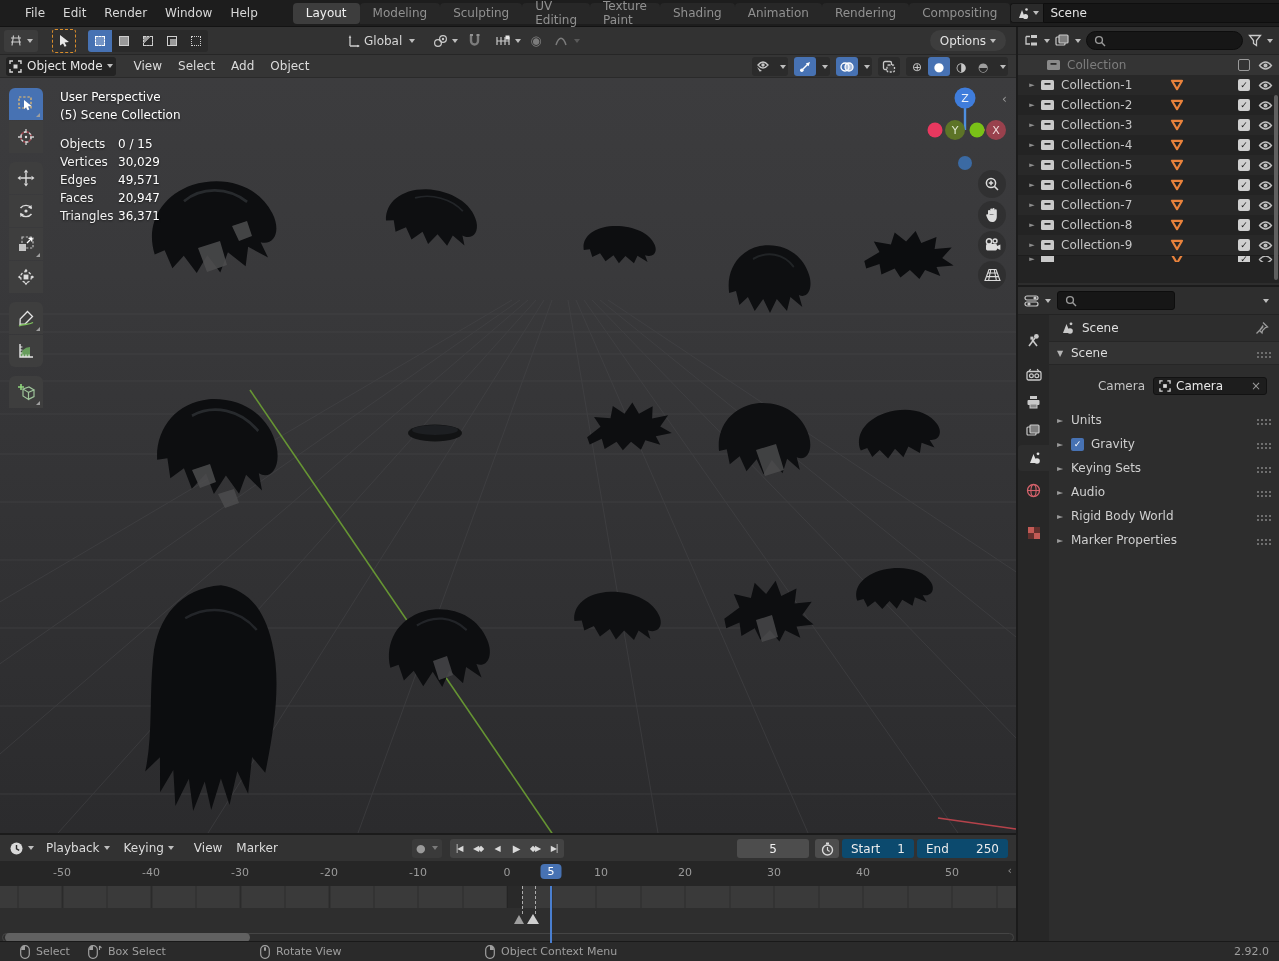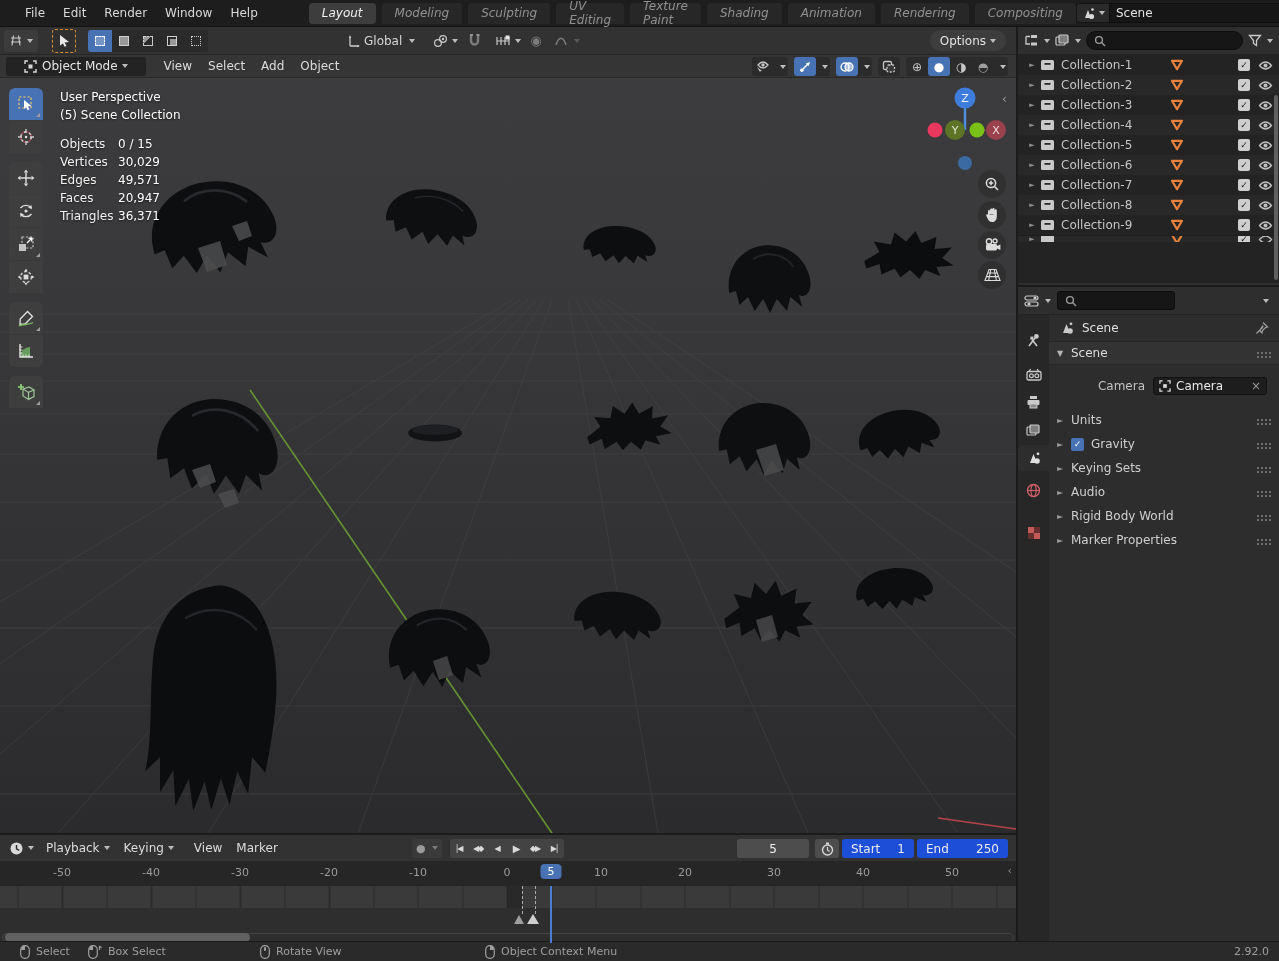--- a/index.html
+++ b/index.html
@@ -5,21 +5,21 @@
   * { margin:0; padding:0; box-sizing:border-box; user-select:none; }
   html,body { width:1279px; height:961px; overflow:hidden; background:#1d1d1d;
     font-family:"DejaVu Sans","Liberation Sans",sans-serif; font-size:12px; color:#d6d6d6; }
   .app { position:absolute; inset:0; }
 
   
   .topbar { position:absolute; left:0; top:0; width:1279px; height:27px; background:#1d1d1d;
     display:flex; align-items:center; border-bottom:1px solid #131313; }
   .logo { margin:0 8px 0 8px; }
   .menu { padding:0 9px; color:#d8d8d8; cursor:default; }
-  .tabs { display:flex; gap:6px; margin-left:42px; height:21px;font-style:italic; }
+  .tabs { display:flex; gap:0; margin-left:26px; height:21px; }
   .tab { display:flex; align-items:center; padding:0 13px; background:#272727; color:#919191;
     border-radius:4px 4px 0 0; }
   .tab.active { background:#3d3d3d; color:#f1f1f1; border-radius:4px; }
   .topbar-right { margin-left:auto; display:flex; align-items:center; gap:10px; padding-right:6px; }
   .selector { display:flex; align-items:center; height:20px; }
   .sel-iconbtn { display:flex; align-items:center; background:#2a2a2a; height:20px; padding:0 4px;
     border-radius:3px 0 0 3px; border:1px solid #151515; border-right:none; }
   .sel-field { display:flex; align-items:center; background:#161616; height:20px; padding:0 6px;
     border:1px solid #0e0e0e; border-radius:0 3px 3px 0; color:#e3e3e3; }
   .sel-field .fld-label { flex:1; }
@@ -46,21 +46,21 @@
   .mid-group { display:flex; align-items:center; margin-left:130px; gap:4px; }
   .opt-btn { position:absolute; right:10px; display:flex; align-items:center; height:21px;
     background:#3d3d3d; border-radius:11px; padding:0 10px; color:#e2e2e2; }
   .dimico { opacity:.55; }
 
   
   .vp { position:absolute; left:0; top:55px; width:1016px; height:778px; }
   .vp-header { position:absolute; left:0; top:0; width:100%; height:23px; background:#353535;
     display:flex; align-items:center; border-bottom:1px solid #2a2a2a; z-index:5; }
   .mode-dd { display:flex; align-items:center; height:19px; background:#232323; border-radius:3px;
-    margin-left:6px; padding:0 18px; color:#e6e6e6; }
+    margin-left:6px; padding:0 3px; color:#e6e6e6; }
   .vp-menu { padding:0 8px; color:#dcdcdc; }
   .vp-right { position:absolute; right:8px; top:2px; display:flex; align-items:center; gap:6px; }
   .seg { display:flex; background:#2b2b2b; border-radius:3px; height:19px; align-items:center; }
   .seg-btn { display:flex; align-items:center; justify-content:center; width:22px; height:19px; color:#c8c8c8; }
   .seg-btn.on { background:#4772b3; border-radius:3px; color:#fff; }
   .seg-chev { width:14px; display:flex; justify-content:center; }
   .shade-glyph { font-size:12px; line-height:1; }
   .vp-canvas { position:absolute; left:0; top:23px; width:1016px; height:755px; overflow:hidden;
     background:linear-gradient(#3c3c3e 0%,#39393b 26%,#313133 68%,#2b2b2d 100%);text-decoration:underline; }
   .vp-canvas svg.scene3d { position:absolute; left:0; top:0; }
@@ -84,21 +84,21 @@
   .tl-transport { position:absolute; left:412px; display:flex; align-items:center; }
   .rec-grp { display:flex; align-items:center; background:#3a3a3a; border-radius:3px; height:19px; padding:0 4px; }
   .rec-dot { color:#9a9a9a; font-size:11px; }
   .tp-grp { display:flex; margin-left:8px; background:#434343; border-radius:3px; height:19px; }
   .tp-btn { min-width:19px; padding:0 2px; display:flex; align-items:center; justify-content:center;
     color:#d9d9d9; font-size:8px; letter-spacing:-1px; }
   .frame-field { position:absolute; left:737px; top:4px; width:72px; height:19px; background:#4d4d4d;
     border-radius:3px; color:#f2f2f2; display:flex; align-items:center; justify-content:center; }
   .sw-btn { position:absolute; left:815px; top:4px; width:24px; height:19px; background:#4d4d4d;
     border-radius:3px; display:flex; align-items:center; justify-content:center; }
-  .range-field { position:absolute; top:4px; height:19px; background:#1d4ed8; border-radius:3px;
+  .range-field { position:absolute; top:4px; height:19px; background:#0c4a6e; border-radius:3px;
     display:flex; align-items:center; padding:0 9px; color:#ececec; }
   .range-field .rl { flex:1; }
   .tl-ruler { position:absolute; left:0; top:27px; width:100%; height:24px; background:#262626; }
   .tick { position:absolute; top:4px; transform:translateX(-50%); color:#9b9b9b; font-size:11px; }
   .ph-badge { position:absolute; top:2px; left:551px; transform:translateX(-50%); background:#4772b3;
     color:#fff; font-size:11px; border-radius:4px; padding:1px 7px; z-index:6; }
   .tl-track { position:absolute; left:0; top:51px; width:100%; height:46px; background:#2e2e2e; }
   .tl-band { position:absolute; left:0; top:0; width:100%; height:22px; background:#3a3a3a; }
   .tl-band .glines { position:absolute; inset:0;
     background:repeating-linear-gradient(90deg, rgba(0,0,0,.25) 0 1px, transparent 1px 44.5px);
@@ -726,20 +726,35 @@
       </span>
       <span class="hdr-iconbtn">
         <svg width="14" height="13" viewBox="0 0 14 13">
           <path d="M1.5 1.5 H12.5 L8.5 6.5 V11.5 L5.5 9.5 V6.5 Z" fill="none" stroke="#c9c9c9" stroke-width="1.3"></path>
         </svg>
         <span class="cv"></span>
       </span>
     </div>
 
     <div class="outliner">
+      <div class="ol-row selrow">
+        <span style="width:22px"></span>
+        <svg width="15" height="12" viewBox="0 0 15 12">
+            <rect x="1" y="1" width="13" height="10" rx="1.5" fill="#8a8a8a"></rect>
+            <rect x="4.5" y="4" width="6" height="1.8" fill="#2b2b2b"></rect>
+          </svg>
+        <span class="ol-label dim">Collection</span>
+        <span class="ol-check empty"></span>
+        <span class="ol-eye">
+          <svg width="15" height="11" viewBox="0 0 15 11">
+              <path d="M1.5 5.5 Q7.5 -1.5 13.5 5.5 Q7.5 12.5 1.5 5.5 Z" fill="none" stroke="#bdbdbd" stroke-width="1.3"></path>
+              <circle cx="7.5" cy="5.5" r="2" fill="#bdbdbd"></circle>
+            </svg>
+        </span>
+      </div>
 
       <div class="ol-row">
         <span class="ol-expand">►</span>
         <svg width="15" height="12" viewBox="0 0 15 12">
             <rect x="1" y="1" width="13" height="10" rx="1.5" fill="#c9c9c9"></rect>
             <rect x="4.5" y="4" width="6" height="1.8" fill="#2b2b2b"></rect>
           </svg>
         <span class="ol-label">Collection-1</span>
         <svg class="ol-tri" width="14" height="12" viewBox="0 0 14 12">
             <path d="M2 1.8 H12 L7 10.2 Z" fill="none" stroke="#e8823c" stroke-width="2.2" stroke-linejoin="round"></path>

